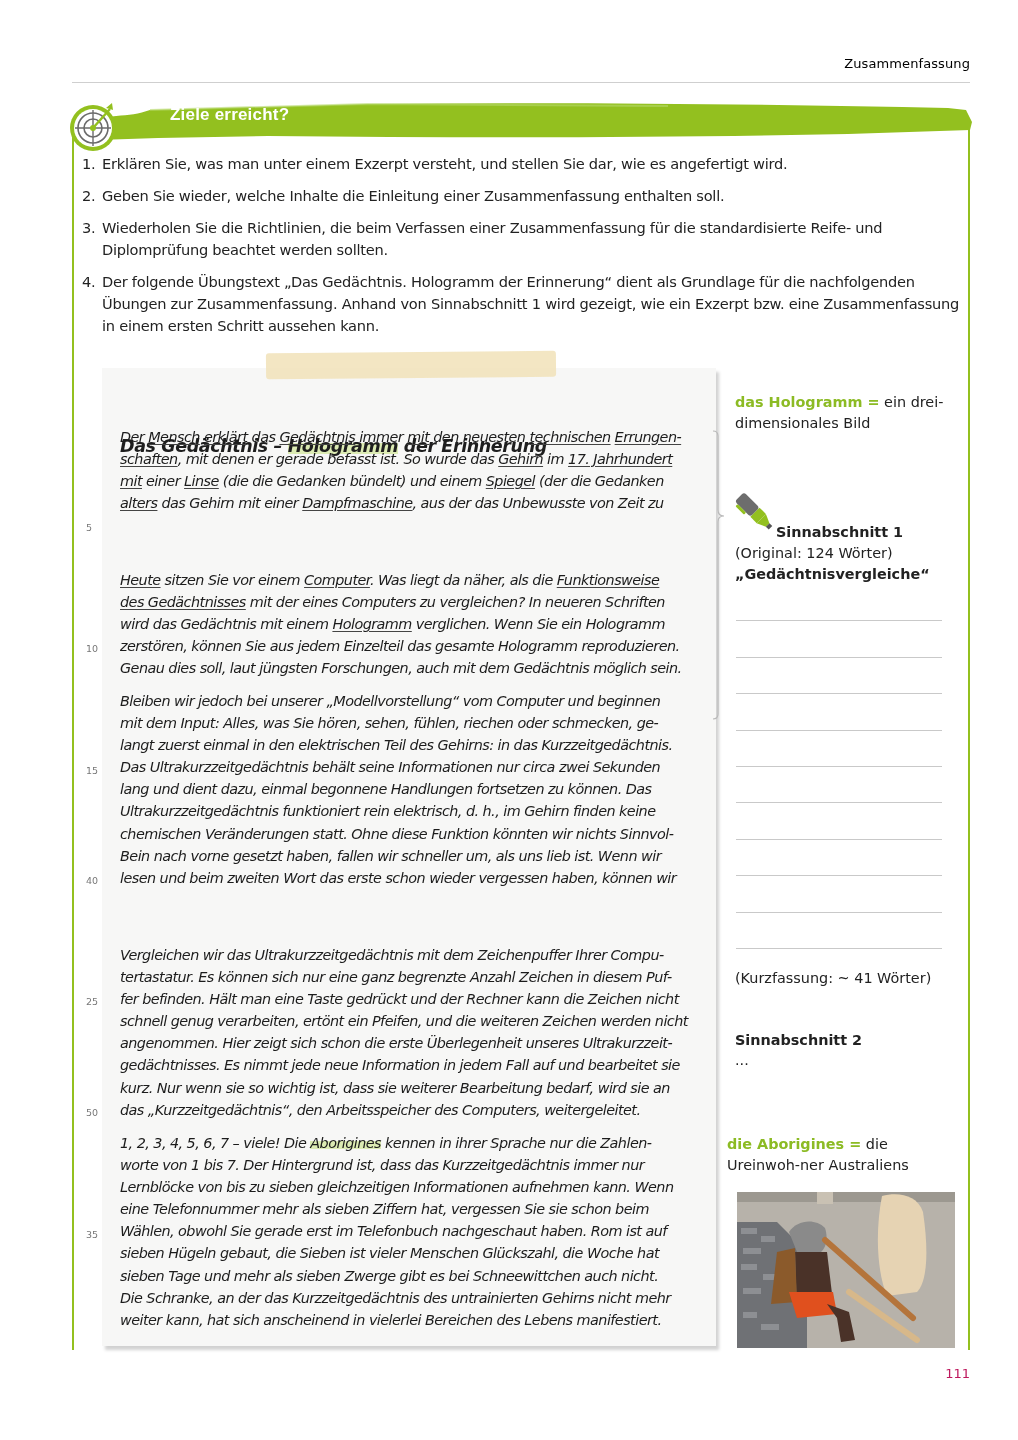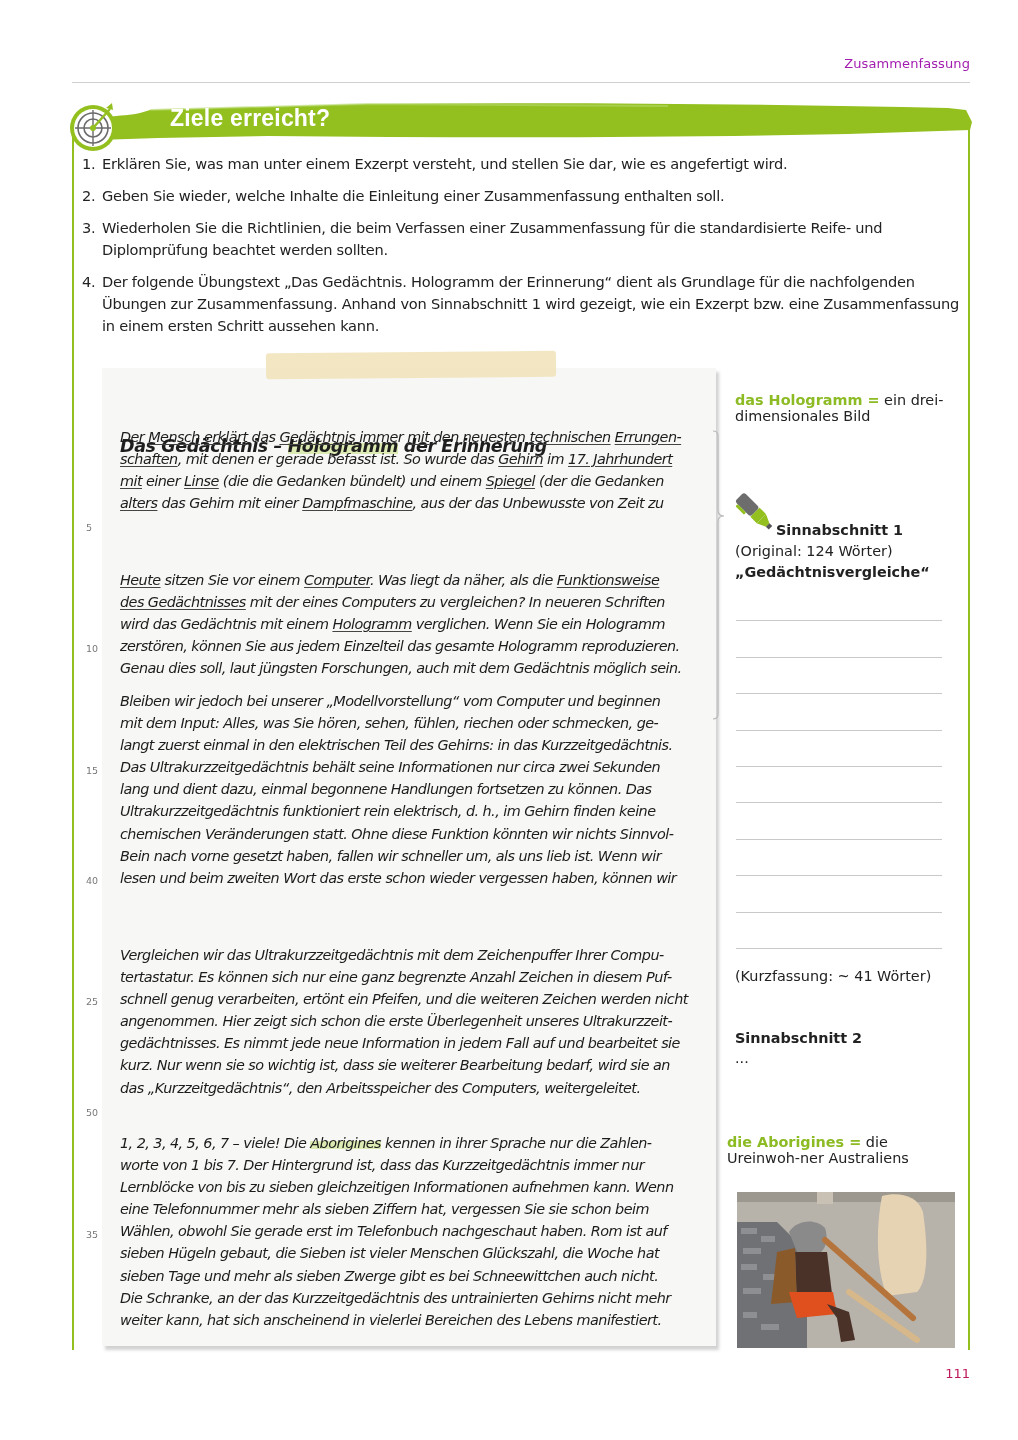--- a/index.html
+++ b/index.html
@@ -1,21 +1,21 @@
 <!DOCTYPE html>
 <html><head>
 <meta charset="utf-8">
 <style>
   * { box-sizing: border-box; margin: 0; padding: 0; }
   html, body { width: 1018px; height: 1440px; background: #ffffff; overflow: hidden; }
   body { position: relative; font-family: "DejaVu Sans", sans-serif; color: #1e1e1e; }
 
   .running-head {
     position: absolute; right: 48px; top: 56px;
-    font-size: 13px; color: #a21caf; letter-spacing: 0.1px; margin-left: 12px;
+    font-size: 13px; color: #000000; letter-spacing: 0.1px; margin-left: 12px;
   }
   .head-rule {
     position: absolute; left: 72px; right: 48px; top: 82px;
     height: 1px; background: #cfcfcf;
   }
 
   
   .frame-left {
     position: absolute; left: 72px; top: 128px; width: 2px; height: 1222px;
     background: #93c01f;
@@ -26,21 +26,21 @@
   }
 
   
   .banner {
     position: absolute; left: 68px; top: 100px; width: 906px; height: 40px;
   }
   .banner svg { position: absolute; left: 0; top: 0; }
   .banner-title {
     position: absolute; left: 102px; top: 5px;
     font-family: "Liberation Sans", sans-serif; font-weight: bold;
-    font-size: 23px; color: #ffffff; letter-spacing: 0.2px;
+    font-size: 17px; color: #ffffff; letter-spacing: 0.2px;
   }
   .target-icon { position: absolute; left: 14px; top: -8px; width: 52px; height: 52px; }
 
   
   .tasks { position: absolute; left: 82px; top: 153px; width: 878px; list-style: none; }
   .task {
     display: flex; font-size: 14.6px; line-height: 22px; margin-bottom: 10px;
     letter-spacing: -0.25px; color: #222;
   }
   .task .num { width: 20px; flex: none; }
@@ -73,21 +73,21 @@
   .para .ln { display: block; white-space: nowrap; }
   .para u { text-decoration: underline; text-decoration-color: #444; text-underline-offset: 2px; }
   .lineno {
     position: absolute; left: 86px; font-size: 9.5px; color: #777;
   }
 
   
   .bracket { position: absolute; left: 712px; top: 430px; width: 14px; height: 290px; }
 
   
-  .side { position: absolute; left: 735px; width: 210px; font-size: 14.4px; line-height: 16px; color: #222; }
+  .side { position: absolute; left: 735px; width: 210px; font-size: 14.4px; line-height: 21px; color: #222; }
   .gloss-term { color: #8cbb24; font-weight: bold; }
   .pen-icon { position: absolute; left: 735px; top: 492px; width: 42px; height: 44px; }
   .sa-title { font-weight: bold; }
   .write-line { position: absolute; left: 736px; width: 206px; height: 1px; background: #c9c9c9; }
 
   .photo {
     position: absolute; left: 737px; top: 1192px; width: 218px; height: 156px;
     overflow: hidden; background: #b8b4ad;
   }
 
@@ -167,20 +167,21 @@
     <span class="ln"><span>Das Ultrakurzzeitgedächtnis behält seine Informationen nur circa zwei Sekunden</span></span>
     <span class="ln"><span>lang und dient dazu, einmal begonnene Handlungen fortsetzen zu können. Das</span></span>
     <span class="ln"><span>Ultrakurzzeitgedächtnis funktioniert rein elektrisch, d. h., im Gehirn finden keine</span></span>
     <span class="ln"><span>chemischen Veränderungen statt. Ohne diese Funktion könnten wir nichts Sinnvol-</span></span>
     <span class="ln"><span>Bein nach vorne gesetzt haben, fallen wir schneller um, als uns lieb ist. Wenn wir</span></span>
     <span class="ln"><span>lesen und beim zweiten Wort das erste schon wieder vergessen haben, können wir</span></span>
   </div>
 <div class="para" id="para-3" style="top:944px">
     <span class="ln"><span>Vergleichen wir das Ultrakurzzeitgedächtnis mit dem Zeichenpuffer Ihrer Compu-</span></span>
     <span class="ln"><span>tertastatur. Es können sich nur eine ganz begrenzte Anzahl Zeichen in diesem Puf-</span></span>
+    <span class="ln"><span>fer befinden. Hält man eine Taste gedrückt und der Rechner kann die Zeichen nicht</span></span>
     <span class="ln"><span>schnell genug verarbeiten, ertönt ein Pfeifen, und die weiteren Zeichen werden nicht</span></span>
     <span class="ln"><span>angenommen. Hier zeigt sich schon die erste Überlegenheit unseres Ultrakurzzeit-</span></span>
     <span class="ln"><span>gedächtnisses. Es nimmt jede neue Information in jedem Fall auf und bearbeitet sie</span></span>
     <span class="ln"><span>kurz. Nur wenn sie so wichtig ist, dass sie weiterer Bearbeitung bedarf, wird sie an</span></span>
     <span class="ln"><span>das „Kurzzeitgedächtnis“, den Arbeitsspeicher des Computers, weitergeleitet.</span></span>
   </div>
 <div class="para" id="para-4" style="top:1132px">
     <span class="ln"><span>1, 2, 3, 4, 5, 6, 7 – viele! Die </span><span class="hl">Aborigines</span><span> kennen in ihrer Sprache nur die Zahlen-</span></span>
     <span class="ln"><span>worte von 1 bis 7. Der Hintergrund ist, dass das Kurzzeitgedächtnis immer nur</span></span>
     <span class="ln"><span>Lernblöcke von bis zu sieben gleichzeitigen Informationen aufnehmen kann. Wenn</span></span>

